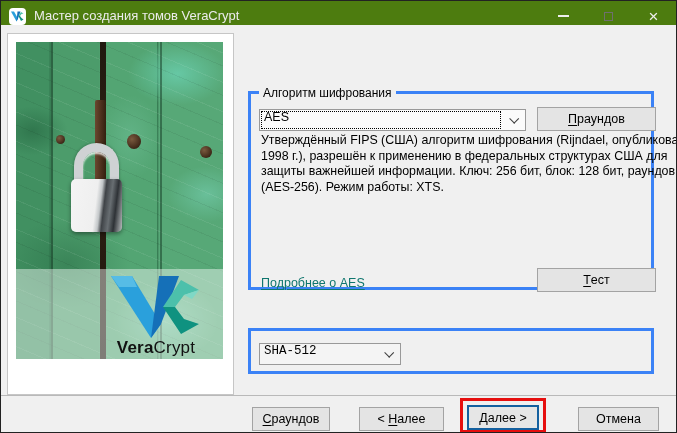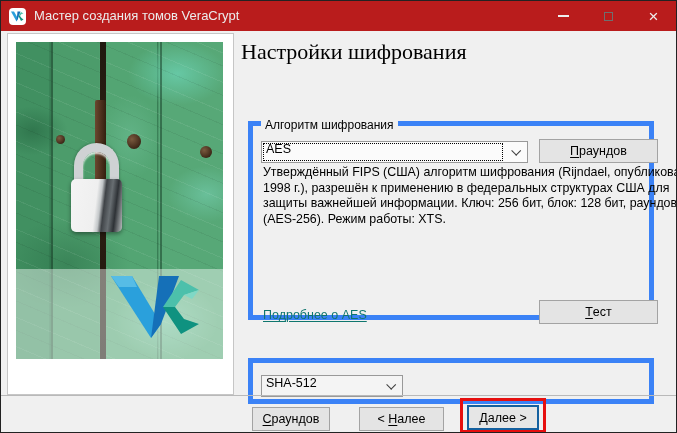--- a/index.html
+++ b/index.html
@@ -3,21 +3,21 @@
 <meta charset="utf-8">
 <style>
   * { margin:0; padding:0; box-sizing:border-box; }
   html,body { width:677px; height:433px; font-family:"Liberation Sans", sans-serif; }
   .window {
     position:relative; width:677px; height:433px; background:#f0f0f0;
     border:1px solid #222; overflow:hidden;
   }
   
   .titlebar {
-    position:absolute; left:0; top:0; width:100%; height:30px; background:#b91c1c;
+    position:absolute; left:0; top:0; width:100%; height:24px; background:#4d7c0f;
     display:flex; align-items:center;
   }
   .app-icon {
     position:absolute; left:8px; top:7px; width:17px; height:17px;
     background:#fff; border-radius:4px; display:flex; align-items:center; justify-content:center;
   }
   .titlebar-title { position:absolute; left:33px; top:0; line-height:30px; color:#ececec; font-size:13px; }
   .tb-btn { position:absolute; top:0; width:45px; height:30px; display:flex; align-items:center; justify-content:center; }
   .tb-min { right:90px; } .tb-max { right:45px; } .tb-close { right:0; }
   .min-bar { width:11px; height:2px; background:#eee; }
@@ -69,33 +69,33 @@
   }
   .logo-svg { position:absolute; left:95px; top:5px; }
   .logo-text { position:absolute; left:90px; top:69px; width:100px; text-align:center;
                font-size:17px; color:#111; letter-spacing:.2px; }
   .logo-text b { font-weight:bold; }
   
   .page-heading {
     position:absolute; left:240px; top:38px; font-family:"Liberation Serif", serif;
     font-size:22px; color:#000;
   }
-  .groupbox { position:absolute; border:5px solid #3b82f6;margin-top:30px; }
+  .groupbox { position:absolute; border:3px solid #3b82f6; }
   .group-enc { left:247px; top:90px; width:406px; height:199px; }
   .group-hash { left:247px; top:327px; width:406px; height:46px; }
   .group-label {
     position:absolute; top:-8px; left:8px; background:#f0f0f0; padding:0 4px;
     font-size:12px; color:#000; white-space:nowrap;
   }
   .combo {
     position:absolute; height:22px; background:#fbfbfb; border:1px solid #999;
     display:flex; align-items:flex-start; font-size:12.5px; color:#000;
   }
   .combo-enc { left:8px; top:15px; width:267px; }
-  .combo-hash { left:8px; top:12px; width:142px; background:#f4f4f4; }
+  .combo-hash { left:8px; top:12px; width:142px; background:#f4f4f4;font-family:Liberation Mono, monospace; }
   .combo-value { padding-left:4px; flex:1; }
   .focus-rect { position:absolute; left:1px; top:1px; right:24px; bottom:1px; border:1px dotted #000; }
   .chevron {
     position:absolute; right:8px; top:6px; width:7px; height:7px;
     border-right:1.6px solid #3d3d3d; border-bottom:1.6px solid #3d3d3d;
     transform:rotate(45deg) translateY(-1px);
   }
   .btn {
     position:absolute; background:#e4e4e4; border:1px solid #a3a3a3;
     font-size:12.5px; color:#000; display:flex; align-items:center; justify-content:center;
@@ -159,25 +159,25 @@
       <div class="lock-body"></div>
       <div class="logo-overlay">
         <svg class="logo-svg" width="92" height="64" viewBox="0 0 92 64">
           <polygon points="0,2 21,2 50,50 40,64" fill="#2aa0dc"></polygon>
           <polygon points="0,2 21,2 26,13 8,13" fill="#56bce6"></polygon>
           <polygon points="40,64 50,50 68,2 48,2" fill="#1570b8"></polygon>
           <polygon points="88,16 70,6 52,33 64,33 73,21" fill="#4cc0ab"></polygon>
           <polygon points="52,33 70,60 88,50 73,45 64,33" fill="#0f9280"></polygon>
           <polygon points="88,16 73,21 81,25" fill="#7fd8c6"></polygon>
         </svg>
-      </div>
-    </div>
-  </div>
-
-  <div class="page-heading">Настройки шифрования</div>
+        <div class="logo-text"><b>Vera</b><span>Crypt</span></div>
+      </div>
+    </div>
+  </div>
+
 
   <div class="groupbox group-enc">
     <span class="group-label">Алгоритм шифрования</span>
 
     <div class="combo combo-enc">
       <span class="combo-value">AES</span>
       <div class="focus-rect"></div>
       <div class="chevron"></div>
     </div>
 
@@ -206,14 +206,15 @@
 
   <div class="separator"></div>
 
   <button class="btn btn-help"><span class="mn">С</span><span>раундов</span></button>
 
   <button class="btn btn-back"><span>&lt; </span><span class="mn">Н</span><span>алее</span></button>
 
   <button class="btn btn-next"><span class="mn">Д</span><span>алее &gt;</span></button>
   <div class="red-annotation"></div>
 
+  <button class="btn btn-cancel">Отмена</button>
 
 </div>
 
 </body></html>

